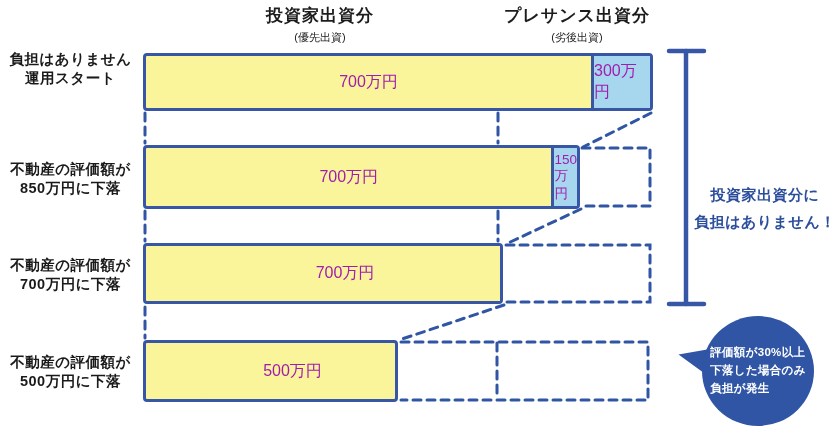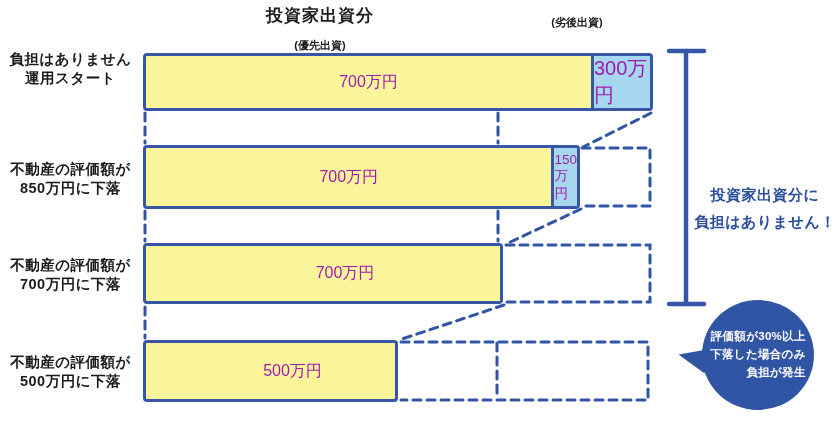--- a/index.html
+++ b/index.html
@@ -11,57 +11,57 @@
     --ink:#1c1c1c;
   }
   *{margin:0;padding:0;box-sizing:border-box;}
   body{background:#fff;font-family:"Liberation Sans","DejaVu Sans",sans-serif;}
   .canvas{position:relative;width:840px;height:432px;background:#fff;overflow:hidden;}
   .overlay{position:absolute;left:0;top:0;width:840px;height:432px;pointer-events:none;}
 
   
   .hdr{position:absolute;text-align:center;color:var(--ink);}
   .hdr-title{font-size:17px;font-weight:bold;letter-spacing:1px;}
-  .hdr-sub{font-size:11px;font-weight:bold;margin-top:11px;}
+  .hdr-sub{font-size:11px;font-weight:normal;margin-top:3px;}
   .hdr-investor{left:235px;top:4px;width:170px;}
   .hdr-pressance{left:492px;top:4px;width:170px;}
 
   
   .row-label{position:absolute;left:0;width:141px;text-align:center;
     font-size:14.5px;font-weight:bold;color:#1a1a1a;line-height:1.32;letter-spacing:.5px;}
   .row-label-1{top:50px;}
   .row-label-2{top:160px;}
   .row-label-3{top:256px;}
   .row-label-4{top:353px;}
   .row-label span{display:block;}
 
   
   .bar{position:absolute;display:flex;border:3px solid var(--navy);border-radius:4px;background:var(--yellow);}
   .seg{display:flex;align-items:center;justify-content:center;color:#a21caf;font-weight:normal;margin-left:44px;}
   .seg-yellow{background:var(--yellow);font-size:16px;}
-  .seg-blue{background:var(--lblue);font-size:20px;border-left:3px solid var(--navy);}
+  .seg-blue{background:var(--lblue);font-size:16px;border-left:3px solid var(--navy);}
   .bar-1{left:143px;top:53px;width:510px;height:58px;}
   .bar-1 .seg-yellow{width:357px;}
   .bar-1 .seg-blue{flex:1;}
   .bar-2{left:143px;top:145px;width:437px;height:64px;}
   .bar-2 .seg-yellow{width:357px;}
   .bar-2 .seg-blue{flex:1;font-size:13.5px;}
   .bar-3{left:143px;top:243px;width:360px;height:61px;}
   .bar-3 .seg-yellow{width:100%;}
   .bar-4{left:143px;top:340px;width:255px;height:62px;}
   .bar-4 .seg-yellow{width:100%;border-radius:15px;}
 
   
   .bracket-note{position:absolute;left:690px;top:152px;width:150px;text-align:center;
     color:var(--note-blue);font-size:15px;font-weight:bold;line-height:1.8;letter-spacing:.5px;margin-top:29px;}
   .bracket-note span{display:block;}
 
   
-  .bubble{position:absolute;left:702px;top:300px;width:112px;height:110px;border-radius:50%;
-    background:var(--navy-dark);display:flex;align-items:center;justify-content:center;text-align:right;}
+  .bubble{position:absolute;left:702px;top:316px;width:112px;height:110px;border-radius:50%;
+    background:var(--navy-dark);display:flex;align-items:center;justify-content:center;text-align:left;}
   .bubble-text{color:#fff;font-size:11.5px;font-weight:bold;line-height:1.55;letter-spacing:.3px;}
   .bubble-text span{display:block;}
   .bubble-tail{position:absolute;left:678px;top:348px;width:0;height:0;
     border-top:8px solid transparent;border-bottom:16px solid transparent;
     border-right:28px solid var(--navy-dark);transform:rotate(6deg);}
 </style>
 </head>
 <body>
 
 <div class="canvas">
@@ -93,20 +93,21 @@
       <path d="M686,51 V304"></path>
       <path d="M669,304 H704"></path>
     </g>
   </svg>
 
   <div class="hdr hdr-investor">
     <div class="hdr-title">投資家出資分</div>
     <div class="hdr-sub">(優先出資)</div>
   </div>
   <div class="hdr hdr-pressance">
+    <div class="hdr-title">プレサンス出資分</div>
     <div class="hdr-sub">(劣後出資)</div>
   </div>
 
   <div class="row-label row-label-1">
     <span>負担はありません</span>
     <span>運用スタート</span>
   </div>
   <div class="row-label row-label-2">
     <span>不動産の評価額が</span>
     <span>850万円に下落</span>

